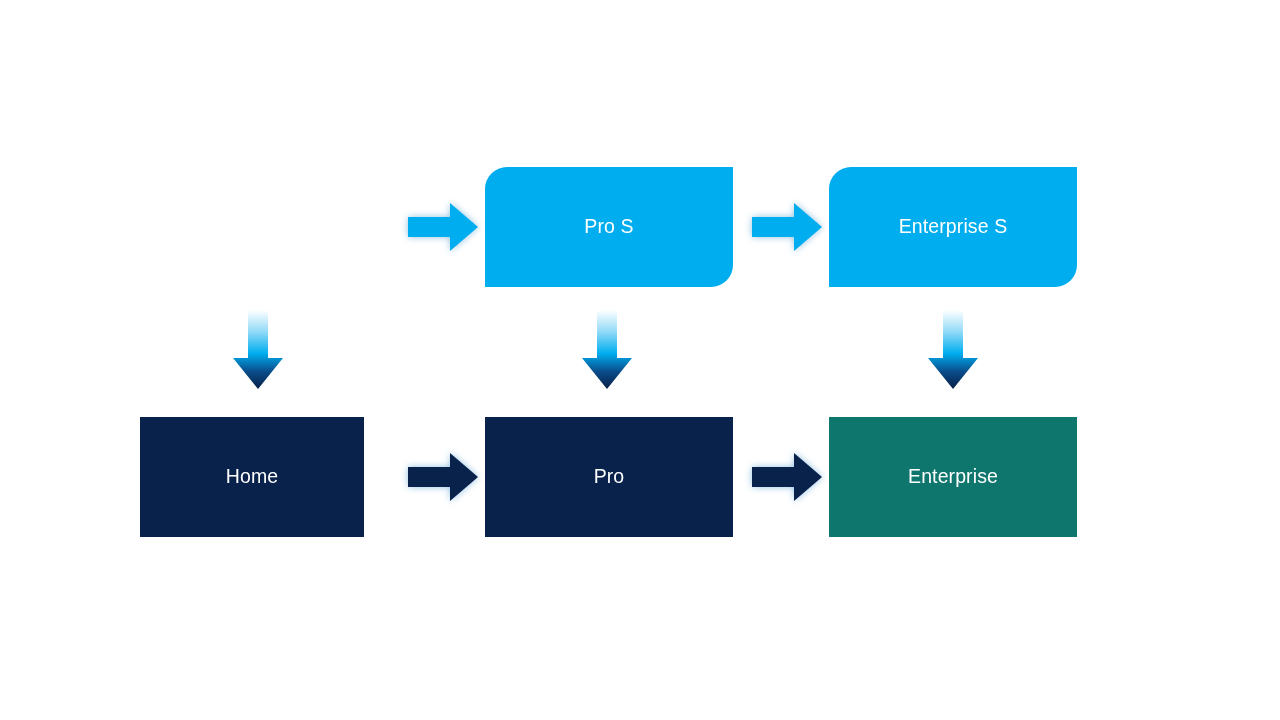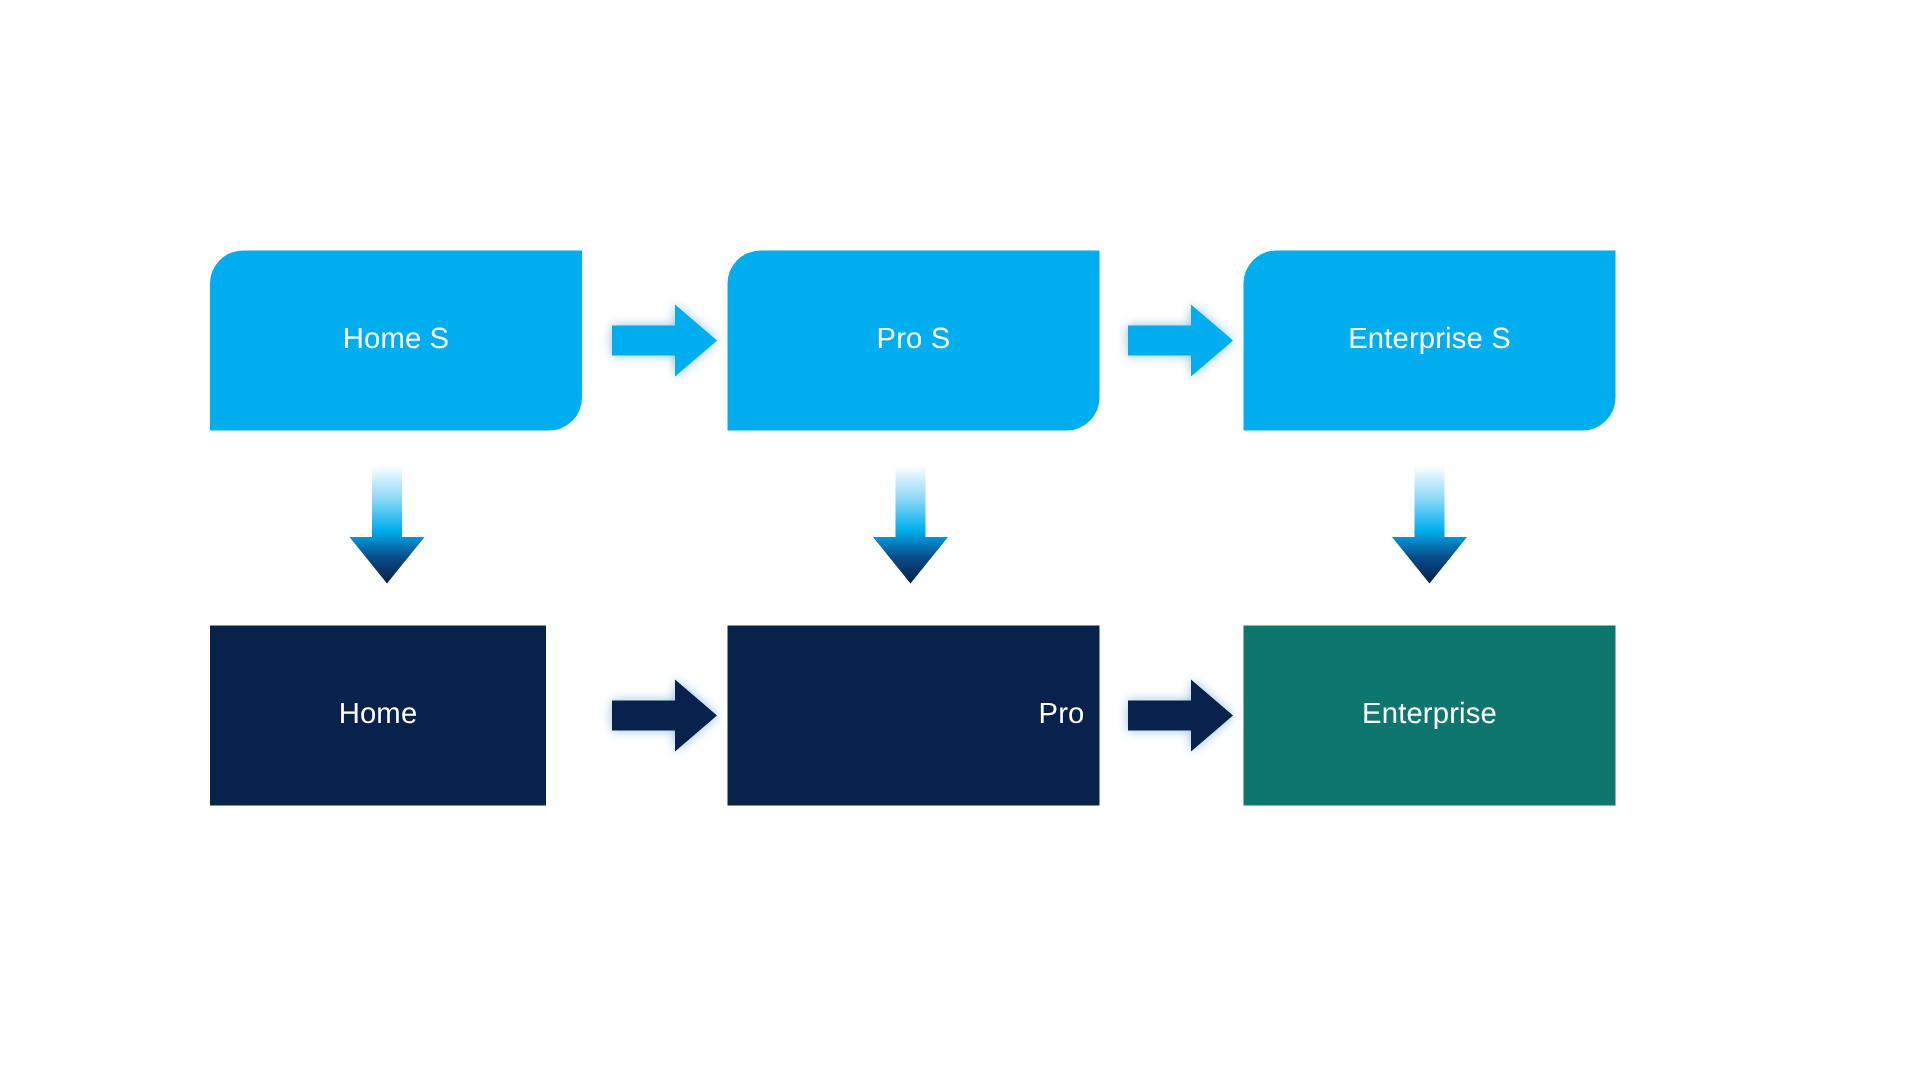--- a/index.html
+++ b/index.html
@@ -63,37 +63,34 @@
 
   
   .arrow.h svg { filter: drop-shadow(0 0 3.5px rgba(140,190,225,0.95)); }
 
 </style>
 </head>
 <body>
 
 <div id="canvas">
 
-  <div class="node service" id="node-home-s" style="left: 140px; top: 167px; width: 248px; height: 120px; background: rgb(0, 173, 238);">
-    <span class="node-label" style="color: rgb(255, 255, 255);">Home S</span>
-  </div>
 
   <div class="node service" id="node-pro-s" style="left: 485px; top: 167px; width: 248px; height: 120px; background: rgb(0, 173, 238);">
     <span class="node-label" style="color: rgb(255, 255, 255); text-align: center;">Pro S</span>
   </div>
 
   <div class="node service" id="node-enterprise-s" style="left: 829px; top: 167px; width: 248px; height: 120px; background: rgb(0, 173, 238);">
     <span class="node-label" style="color: rgb(255, 255, 255);">Enterprise S</span>
   </div>
 
   <div class="node product" id="node-home" style="left: 140px; top: 417px; width: 224px; height: 120px; background: rgb(8, 34, 76);">
     <span class="node-label" style="color: rgb(255, 255, 255);">Home</span>
   </div>
 
-  <div class="node product" id="node-pro" style="left: 485px; top: 417px; width: 248px; height: 120px; background: rgb(8, 34, 76); justify-content: flex-end;">
+  <div class="node product" id="node-pro" style="left: 485px; top: 417px; width: 248px; height: 120px; background: rgb(8, 34, 76);">
     <span class="node-label" style="color: rgb(255, 255, 255);">Pro</span>
   </div>
 
   <div class="node product" id="node-enterprise" style="left: 829px; top: 417px; width: 248px; height: 120px; background: #0f766e;">
     <span class="node-label" style="color: rgb(255, 255, 255);">Enterprise</span>
   </div>
 
   <div class="arrow h" id="arrow-home-s-to-pro-s" style="left: 408px; top: 202px;">
     <svg viewBox="0 0 70 50" width="70" height="50" aria-hidden="true">
       <path class="arrow-path" d="M0,15 L42,15 L42,1 L70,25 L42,49 L42,35 L0,35 Z" fill="#00ADEE"></path>

